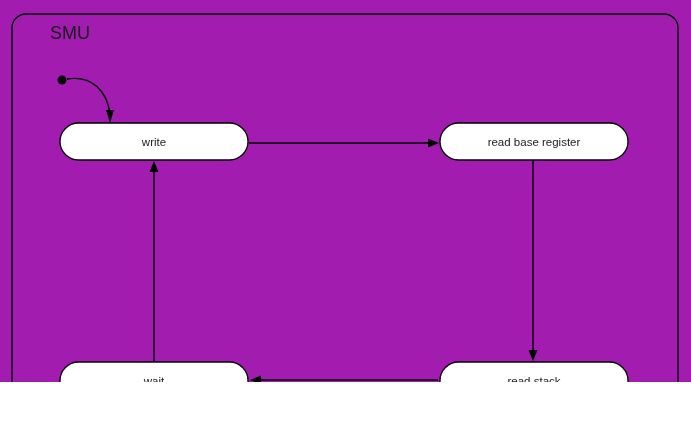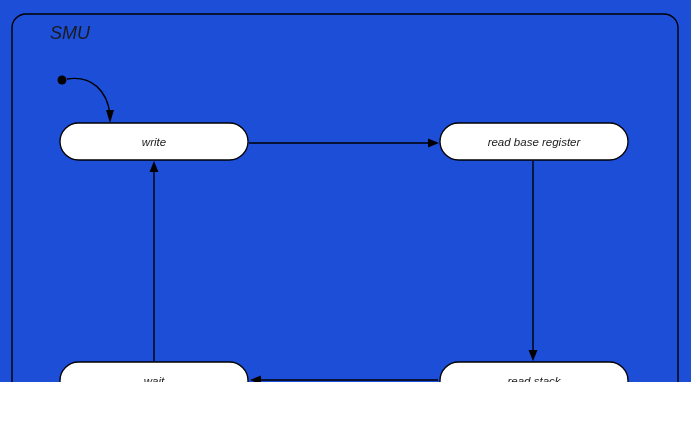--- a/index.html
+++ b/index.html
@@ -4,24 +4,23 @@
 <style>
   html, body {
     margin: 0;
     padding: 0;
     background: #ffffff;
   }
   #canvas {
     position: relative;
     width: 691px;
     height: 382px;
-    background: #1d4ed8;
+    background: #a21caf;
     overflow: hidden;
     font-family: "Liberation Sans", sans-serif;
-    font-style: italic;
   }
   #diagram-svg {
     position: absolute;
     top: 0;
     left: 0;
     width: 691px;
     height: 448px;
   }
   .frame-rect {
     fill: none;

